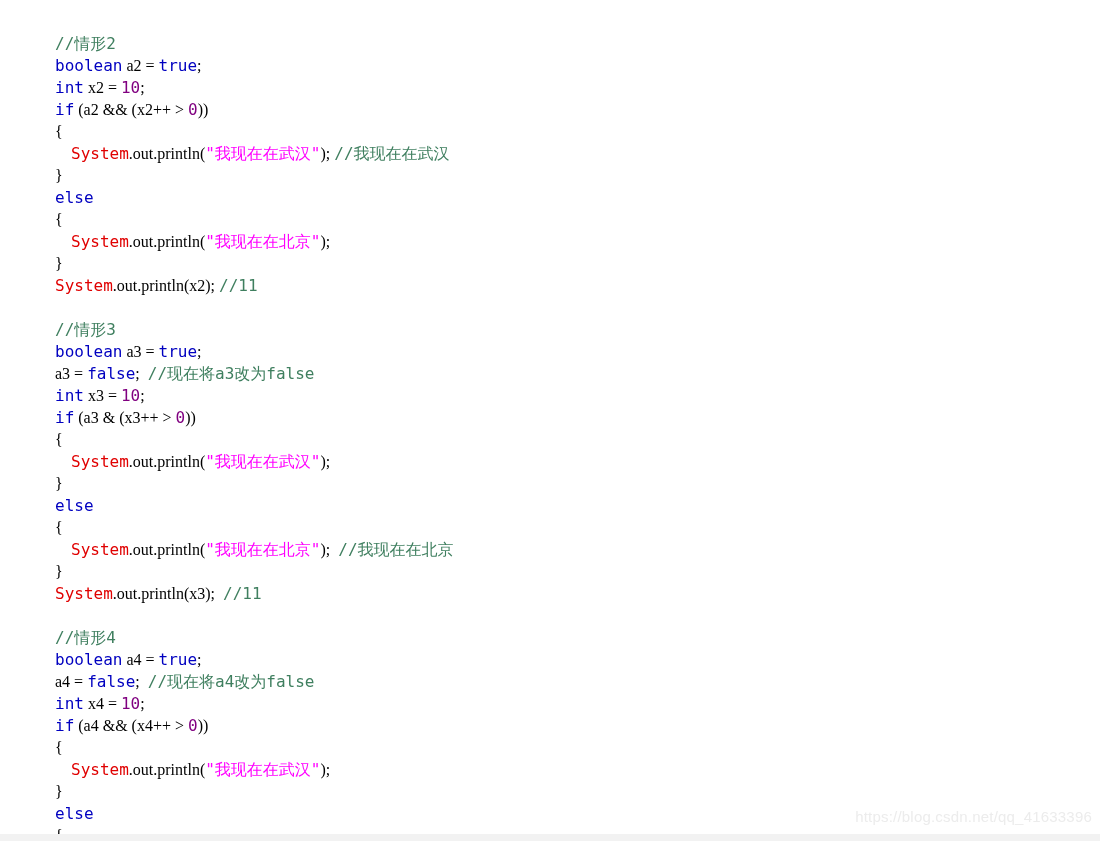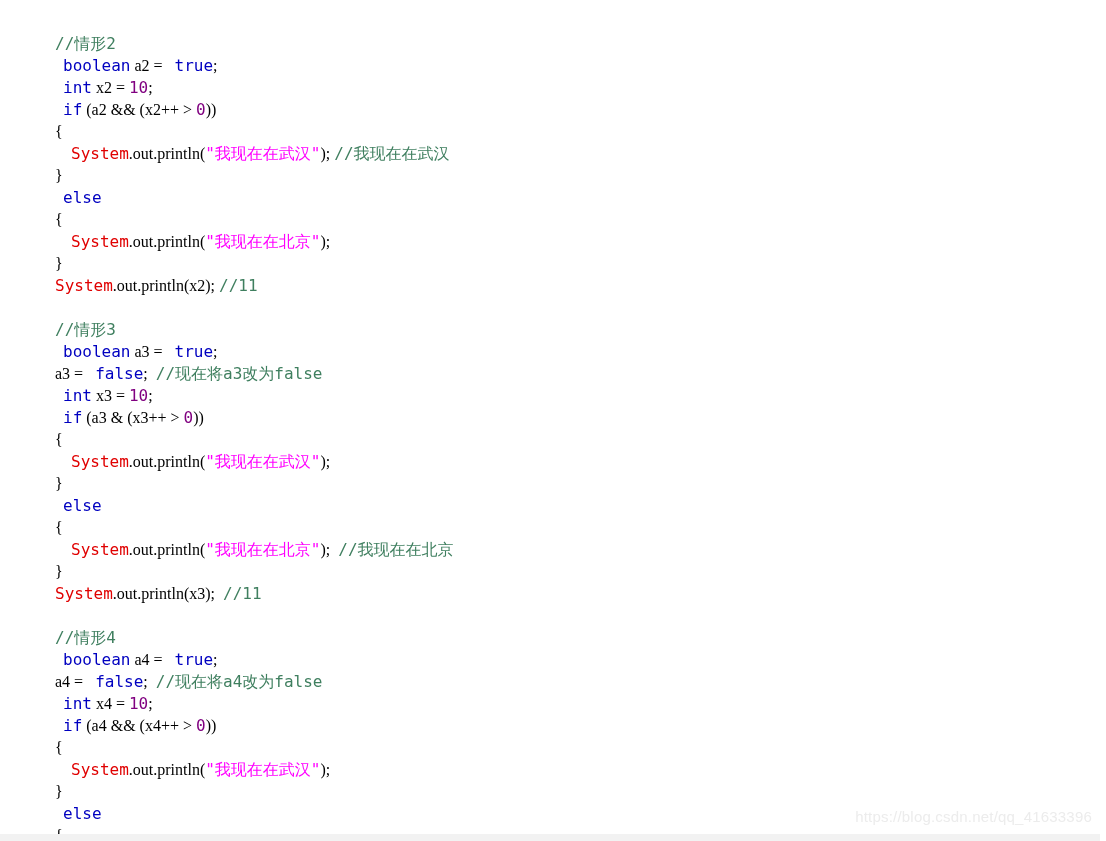--- a/index.html
+++ b/index.html
@@ -36,21 +36,21 @@
     font-family: "DejaVu Sans Mono", "Liberation Mono", monospace;
   }
 
   .line {
     height: 22px;
     white-space: pre;
     font-family: "DejaVu Sans Mono", "Liberation Mono", monospace;
   }
 
   
-  .tok-kw      { color: #0000c0; margin-left: 8px; }
+  .tok-kw      { color: #0000c0; }
   .tok-sys     { color: #e00000; }
   .tok-str     { color: #ff00ff; }
   .tok-com     { color: #3f7f5f; }
   .tok-num     { color: #800080; }
   .tok-plain   { color: #000000; font-family: Liberation Serif, serif; }
 
   
   #bottom-strip {
     position: absolute;
     left: 0;

